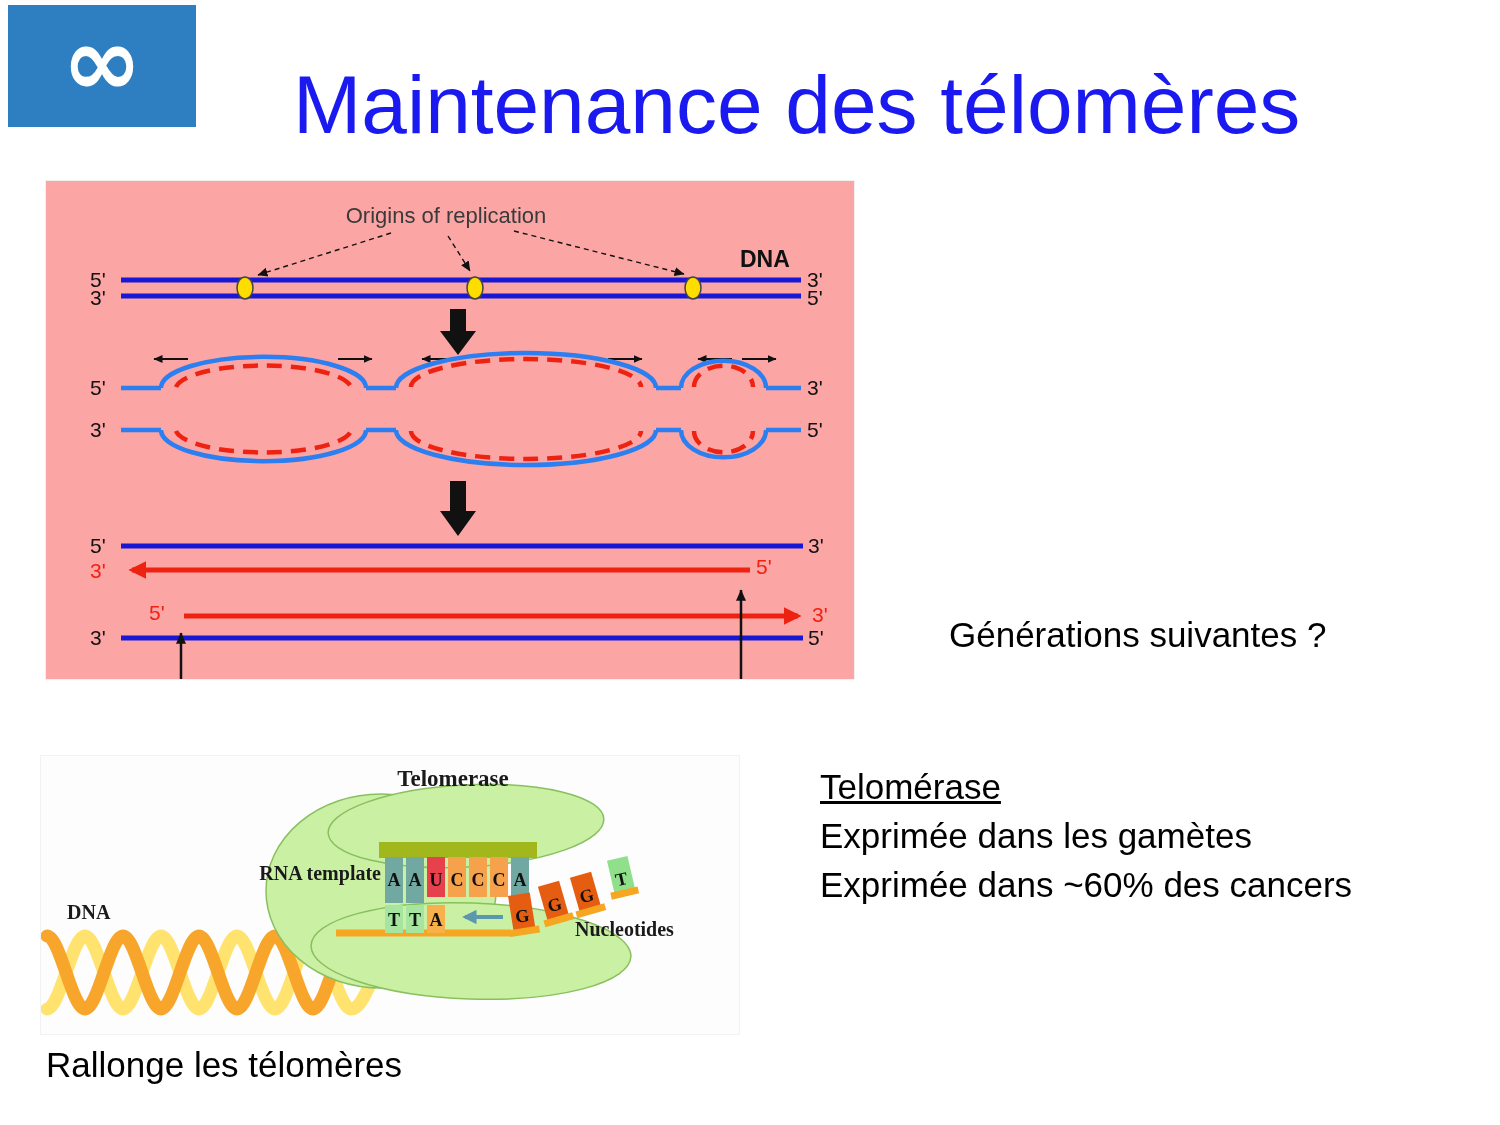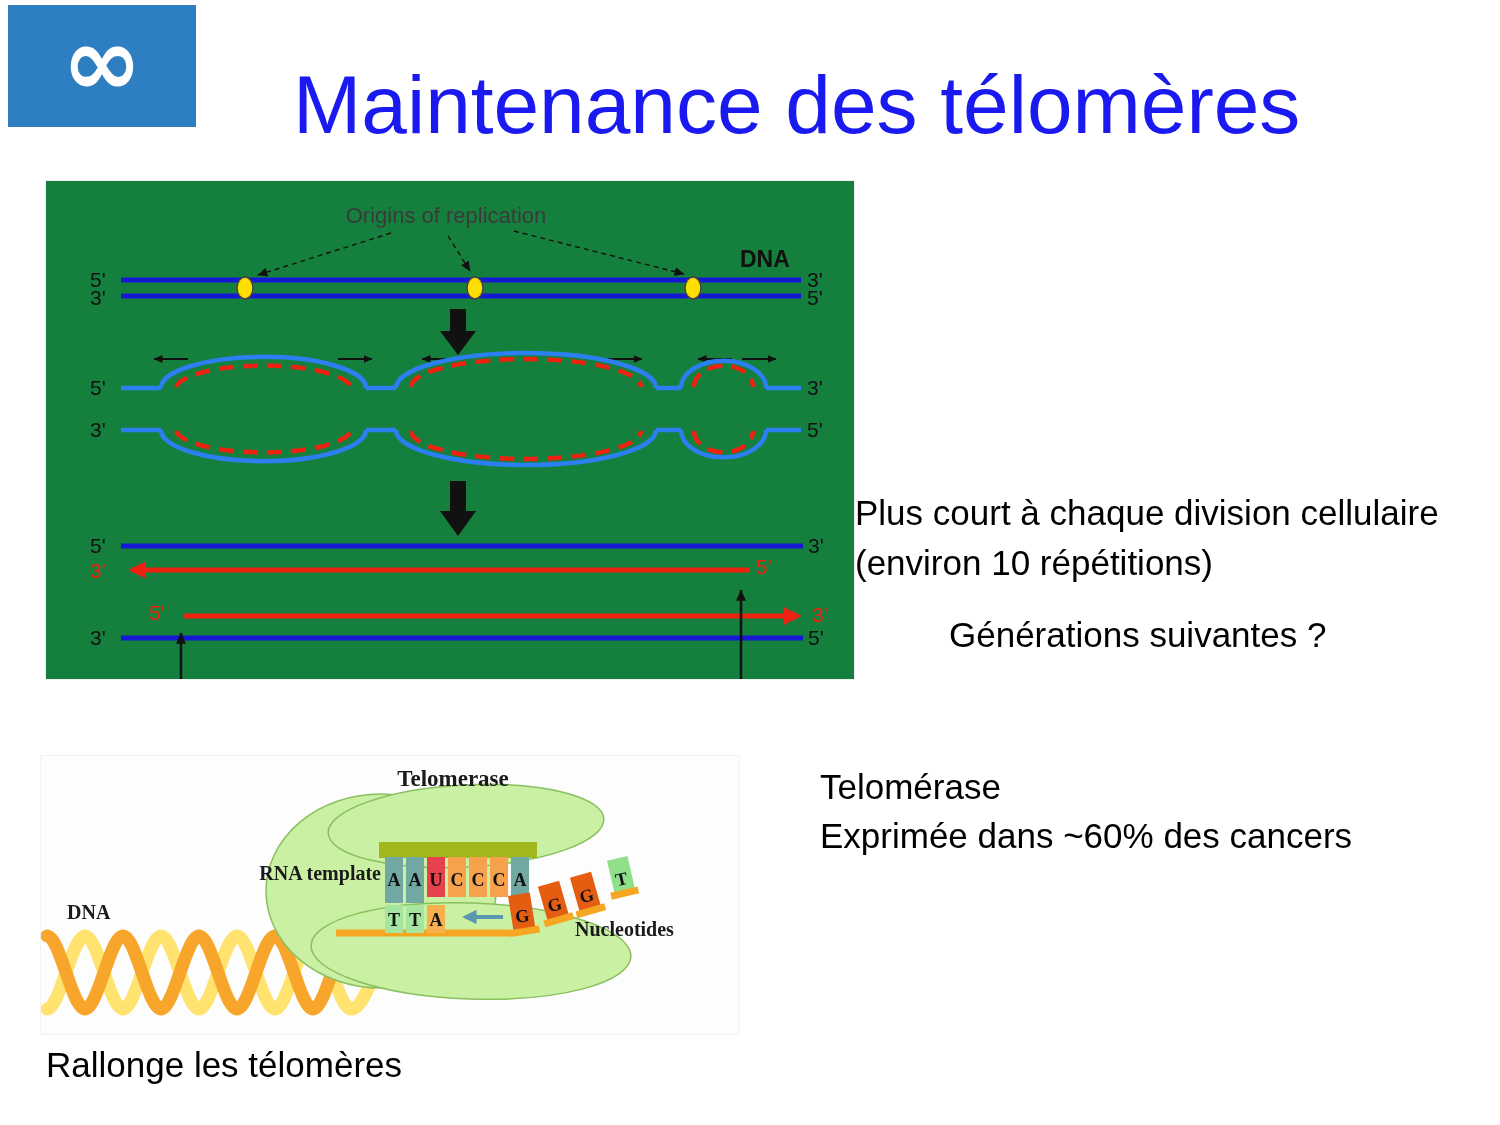--- a/index.html
+++ b/index.html
@@ -18,34 +18,34 @@
 
   .title {
     position:absolute; left:293px; top:20px; width:1120px;
     color:#1a1af0; font-size:82px; font-weight:400; letter-spacing:0px;
     white-space:nowrap;
     margin-top:38px;
   }
 
   .fig1 {
     position:absolute; left:45px; top:180px; width:810px; height:500px;
-    background:#15803d; border:1px solid #f0f0f0;
+    background:#fca5a5; border:1px solid #f0f0f0;
   }
   .fig2 {
     position:absolute; left:40px; top:755px; width:700px; height:280px;
     background:#fdfdfd; border:1px solid #f2f2f2;
   }
   svg { display:block; }
 
   .note { position:absolute; color:#000; font-size:35px; line-height:50px; white-space:nowrap; }
   .note-short   { left:855px; top:488px; }
   .note-gen     { left:949px; top:610px; }
   .note-telo    { left:820px; top:762px; line-height:49px; }
   .note-rallonge{ left:46px;  top:1040px; }
-  .u { }
+  .u { text-decoration:underline; }
 
   
   text { font-family:"Liberation Sans", sans-serif; }
   .prime { font-size:21px; fill:#111; }
   .prime-red { font-size:21px; fill:#ee2211; }
   .origins-t { font-size:22px; fill:#3a3a3a; }
   .dna-t { font-size:23px; font-weight:bold; fill:#111; }
   .incomplete-t { font-size:24px; font-weight:bold; fill:#ee2211; }
   .serif-b { font-family:"Liberation Serif", serif; font-weight:bold; fill:#1a1a1a; }
   .f2-title { font-size:23px; }
@@ -249,27 +249,24 @@
       </g>
     </g>
 
     <text class="serif-b f2-title" x="412" y="30" text-anchor="middle">Telomerase</text>
     <text class="serif-b f2-lab" x="340" y="124" text-anchor="end">RNA template</text>
     <text class="serif-b f2-lab" x="26" y="163">DNA</text>
     <text class="serif-b f2-lab" x="534" y="180">Nucleotides</text>
   </svg>
   </div>
 
-  <div class="note note-short">
-    <div>Plus court à chaque division cellulaire</div>
-    <div>(environ 10 répétitions)</div>
-  </div>
 
   <div class="note note-gen">Générations suivantes ?</div>
 
   <div class="note note-telo">
     <div class="u">Telomérase</div>
+    <div>Exprimée dans les gamètes</div>
     <div>Exprimée dans ~60% des cancers</div>
   </div>
 
   <div class="note note-rallonge">Rallonge les télomères</div>
 
 </div>
 
 </body></html>

